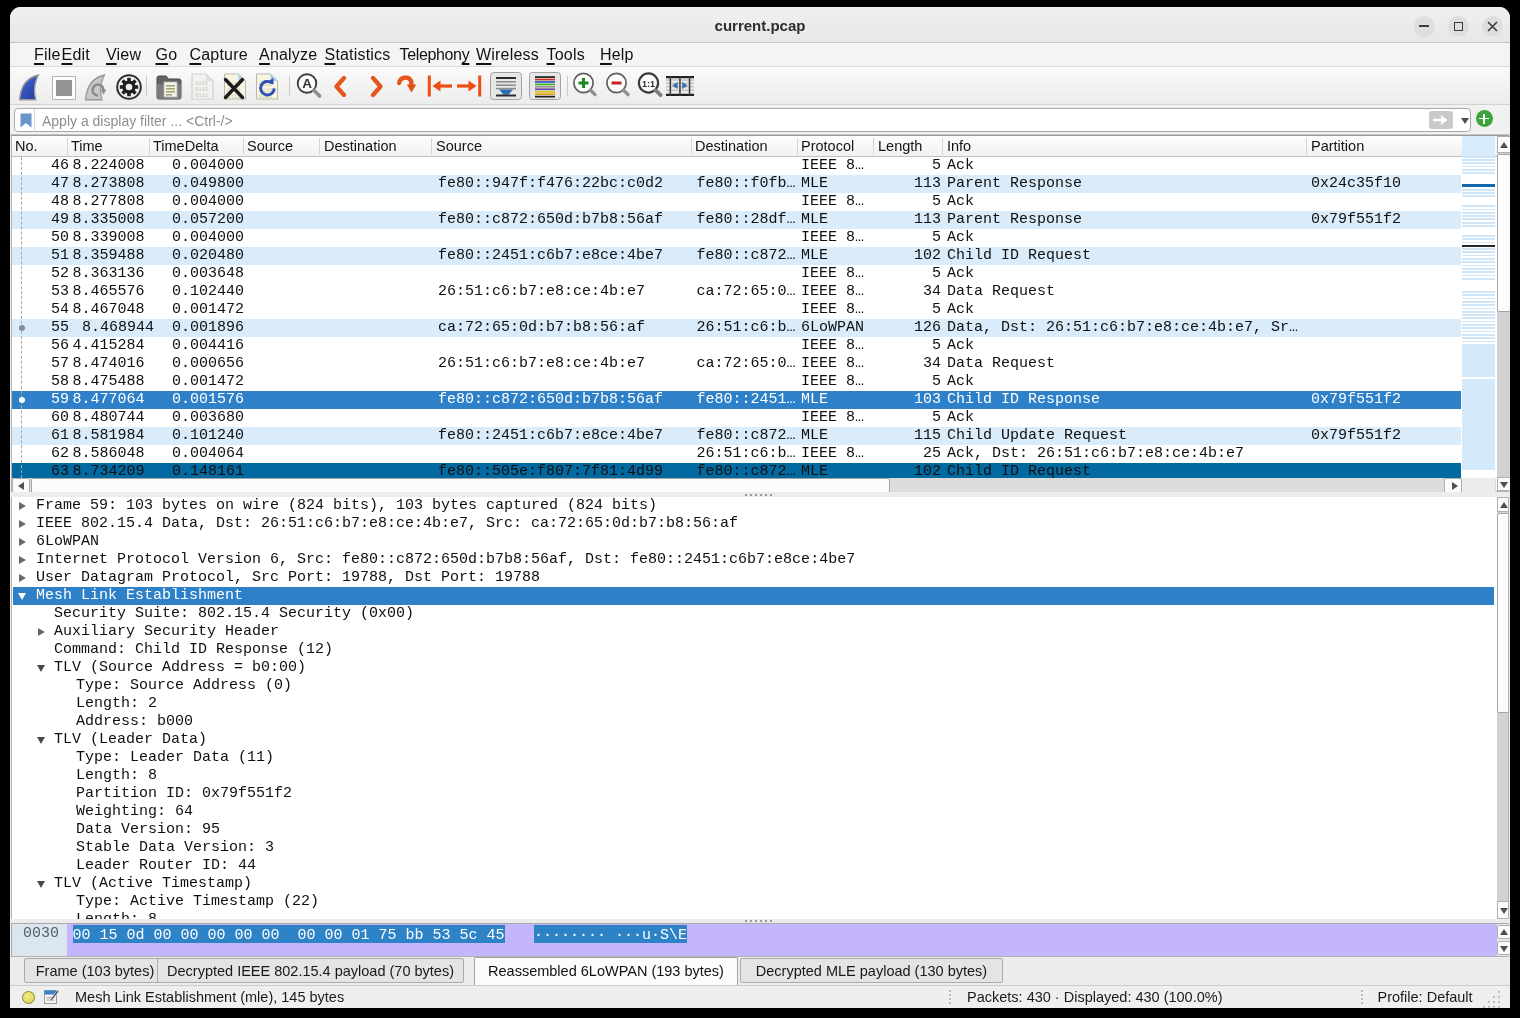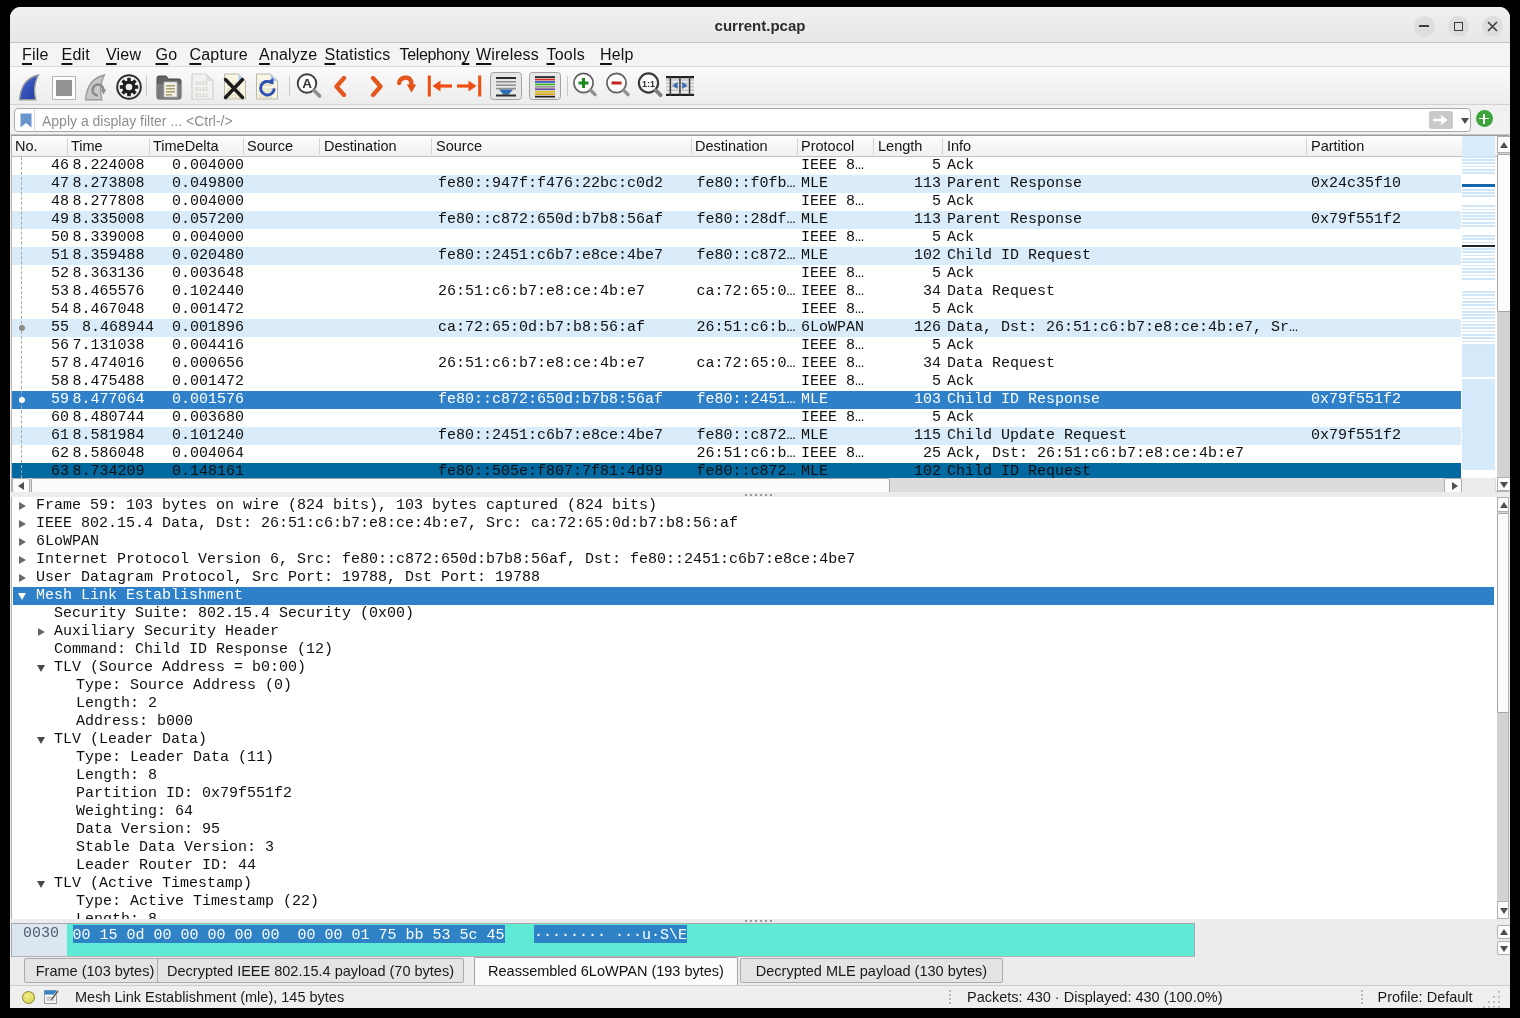--- a/index.html
+++ b/index.html
@@ -31,21 +31,21 @@
 <div class="abs" style="left:1437.5px;top:8.5px;width:21px;height:21px;border-radius:50%;background:#dedede">
 <div class="abs" style="left:6px;top:6px;width:9px;height:9px;border:1.5px solid #3c3c3c"></div>
 </div>
 <div class="abs" style="left:1471.5px;top:8.5px;width:21px;height:21px;border-radius:50%;background:#dedede">
 <svg class="abs" style="left:5px;top:5px" width="11" height="11">
           <path d="M1,1 L10,10 M10,1 L1,10" stroke="#3c3c3c" stroke-width="1.6"></path>
         </svg>
 </div>
 </div>
 <div class="abs" style="left:0;top:36px;width:1500px;height:24px;background:#f4f4f4;border-bottom:1px solid #dadada">
-<div class="menu-item" style="left:12px"><u>F</u>ile</div>
+<div class="menu-item" style="left:24px"><u>F</u>ile</div>
 <div class="menu-item" style="left:51.5px"><u>E</u>dit</div>
 <div class="menu-item" style="left:96px"><u>V</u>iew</div>
 <div class="menu-item" style="left:145.5px"><u>G</u>o</div>
 <div class="menu-item" style="left:179.5px"><u>C</u>apture</div>
 <div class="menu-item" style="left:249px"><u>A</u>nalyze</div>
 <div class="menu-item" style="left:314.5px"><u>S</u>tatistics</div>
 <div class="menu-item" style="left:389.5px"><span style="letter-spacing:-0.35px">Telephon<u>y</u></span></div>
 <div class="menu-item" style="left:466px"><u>W</u>ireless</div>
 <div class="menu-item" style="left:536.5px"><u>T</u>ools</div>
 <div class="menu-item" style="left:590px"><u>H</u>elp</div>
@@ -326,21 +326,21 @@
 <span class="cell" style="left:70px">8.468944</span>
 <span class="cell" style="left:160px">0.001896</span>
 <span class="cell" style="left:426px">ca:72:65:0d:b7:b8:56:af</span>
 <span class="cell" style="left:684.5px">26:51:c6:b…</span>
 <span class="cell" style="left:789px">6LoWPAN</span>
 <span class="cell" style="left:879px;width:50px;text-align:right">126</span>
 <span class="cell" style="left:935px">Data, Dst: 26:51:c6:b7:e8:ce:4b:e7, Sr…</span>
 </div>
 <div class="row mono" style="top:180px;background:#fff">
 <span class="cell" style="left:16px;width:41px;text-align:right">56</span>
-<span class="cell" style="left:60.5px">7.131038</span>
+<span class="cell" style="left:60.5px">4.415284</span>
 <span class="cell" style="left:160px">0.004416</span>
 <span class="cell" style="left:789px">IEEE 8…</span>
 <span class="cell" style="left:879px;width:50px;text-align:right">5</span>
 <span class="cell" style="left:935px">Ack</span>
 </div>
 <div class="row mono" style="top:198px;background:#fff">
 <span class="cell" style="left:16px;width:41px;text-align:right">57</span>
 <span class="cell" style="left:60.5px">8.474016</span>
 <span class="cell" style="left:160px">0.000656</span>
 <span class="cell" style="left:426px">26:51:c6:b7:e8:ce:4b:e7</span>
@@ -486,21 +486,21 @@
         </div>
 <div class="abs" style="left:0;top:16px;width:13.5px;height:200px;background:#fcfcfc;border:1px solid #a5a5a5;border-radius:2px"></div>
 <div class="sb-btn" style="left:0;top:404px;width:13.5px;height:18px;border-radius:0">
           <div class="arrow-d" style="left:2.2px;top:6px"></div>
         </div>
 </div>
 </div>
 <div class="abs" style="left:0;top:912px;width:1500px;height:4px;background:#ececec">
 <div class="abs" style="left:735px;top:1px;width:30px;height:2px;background:repeating-linear-gradient(90deg,#9a9a9a 0 2px,transparent 2px 5px)"></div>
     </div>
-<div class="abs" style="left:1px;top:916px;width:1184px;height:34px;background:#5eead4;border:1px solid #a9a9a9;border-bottom:1px solid #b2b2b2">
+<div class="abs" style="left:1px;top:916px;width:1498px;height:34px;background:#c4b5fd;border:1px solid #a9a9a9;border-bottom:1px solid #b2b2b2">
 <div class="abs" style="left:0;top:0;width:55px;height:100%;background:#dbe6f0"></div>
 <div class="abs mono" style="left:11px;top:1px;color:#50606e">0030</div>
 <div class="abs" style="left:60.5px;top:1px;height:18px;background:#2e82c6"><span class="mono" style="color:#fff">00 15 0d 00 00 00 00 00  00 00 01 75 bb 53 5c 45</span></div>
 <div class="abs" style="left:522px;top:1px;height:18px;background:#2e82c6"><span class="mono" style="color:#fff">········ ···u·S\E</span></div>
 <div class="abs" style="left:1485px;top:0;width:13.5px;height:32px;background:#e9e9e9">
 <div class="sb-btn" style="left:0;top:0.5px;width:13.5px;height:14px">
           <div class="arrow-u" style="left:2.2px;top:3.5px"></div>
         </div>
 <div class="sb-btn" style="left:0;top:17px;width:13.5px;height:14px">
           <div class="arrow-d" style="left:2.2px;top:4px"></div>

